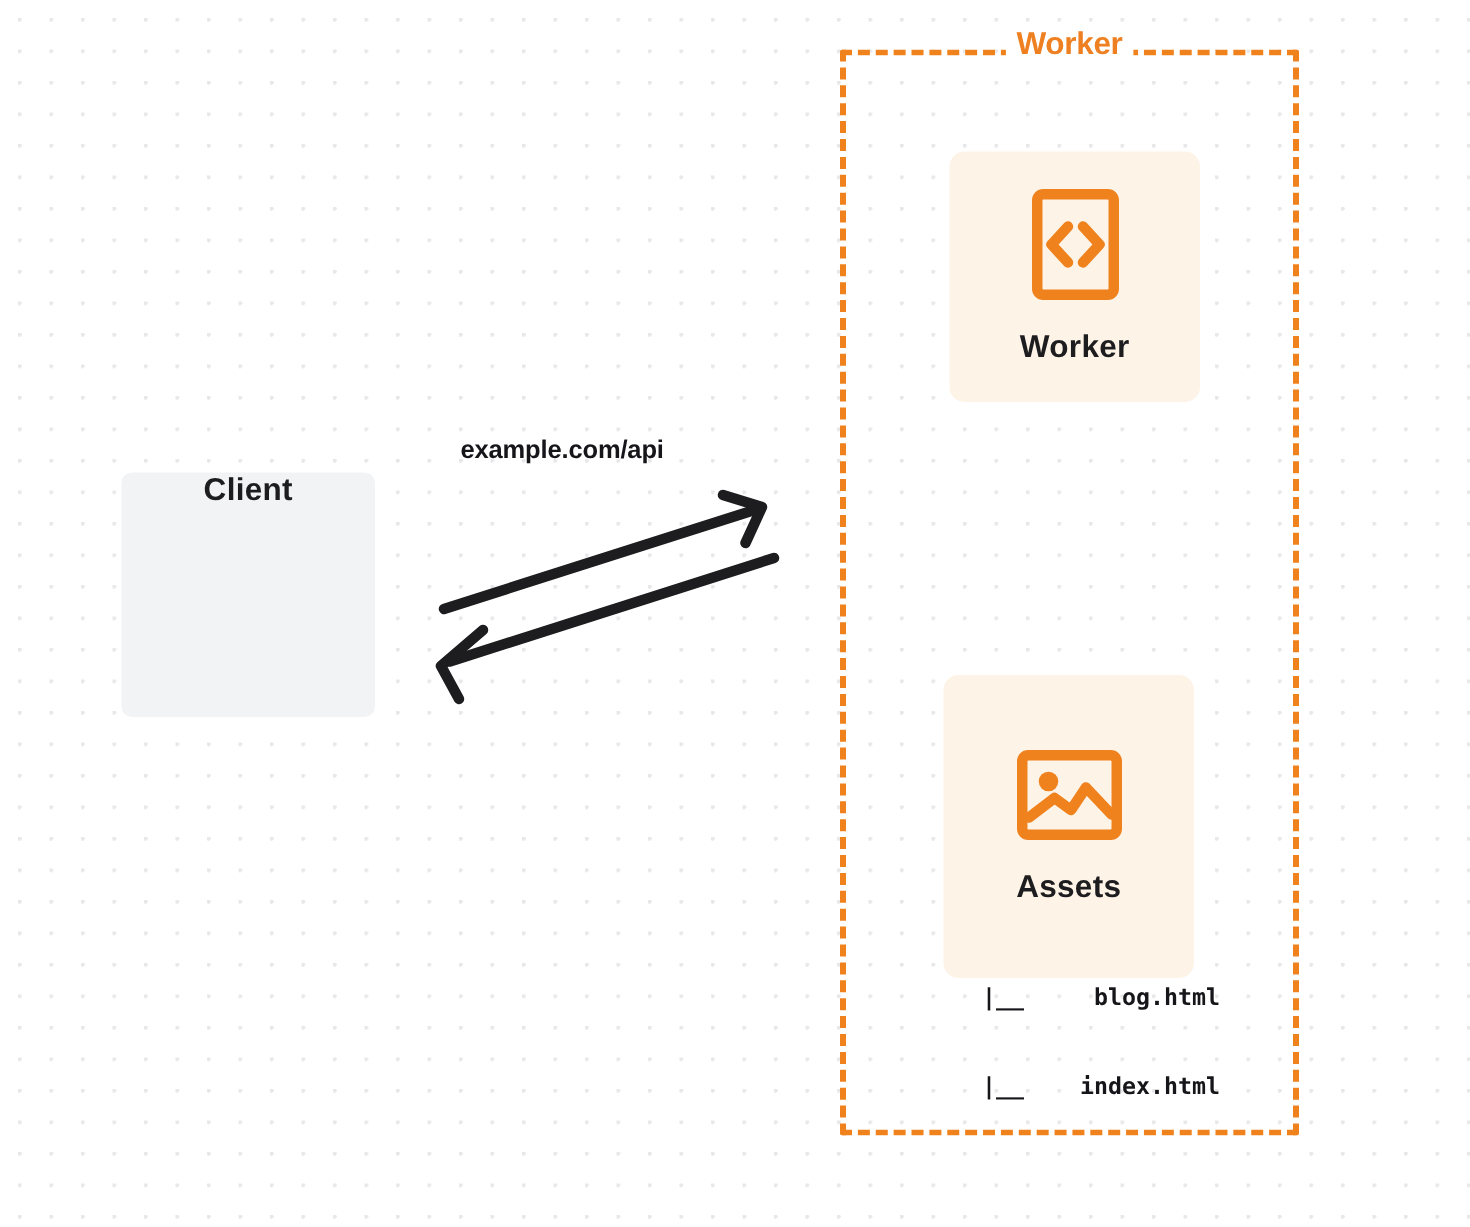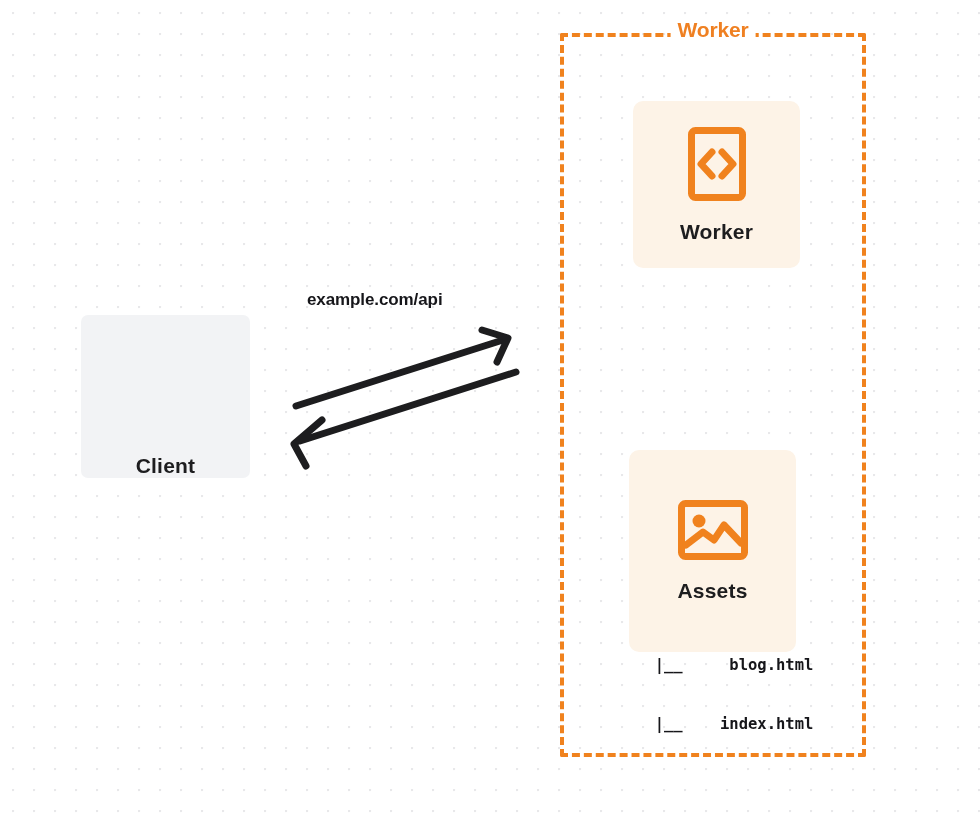--- a/index.html
+++ b/index.html
@@ -27,21 +27,21 @@
   
   #client-box {
     position: absolute;
     left: 81px;
     top: 315px;
     width: 169px;
     height: 163px;
     background: #f2f3f5;
     border-radius: 7px;
     display: flex;
-    align-items: flex-end;
+    align-items: flex-start;
     justify-content: center;
   }
   #client-box .box-label {
     font-size: 21px;
     font-weight: bold;
     color: #1d1d1f;
     letter-spacing: 0.2px;
   }
 
   

